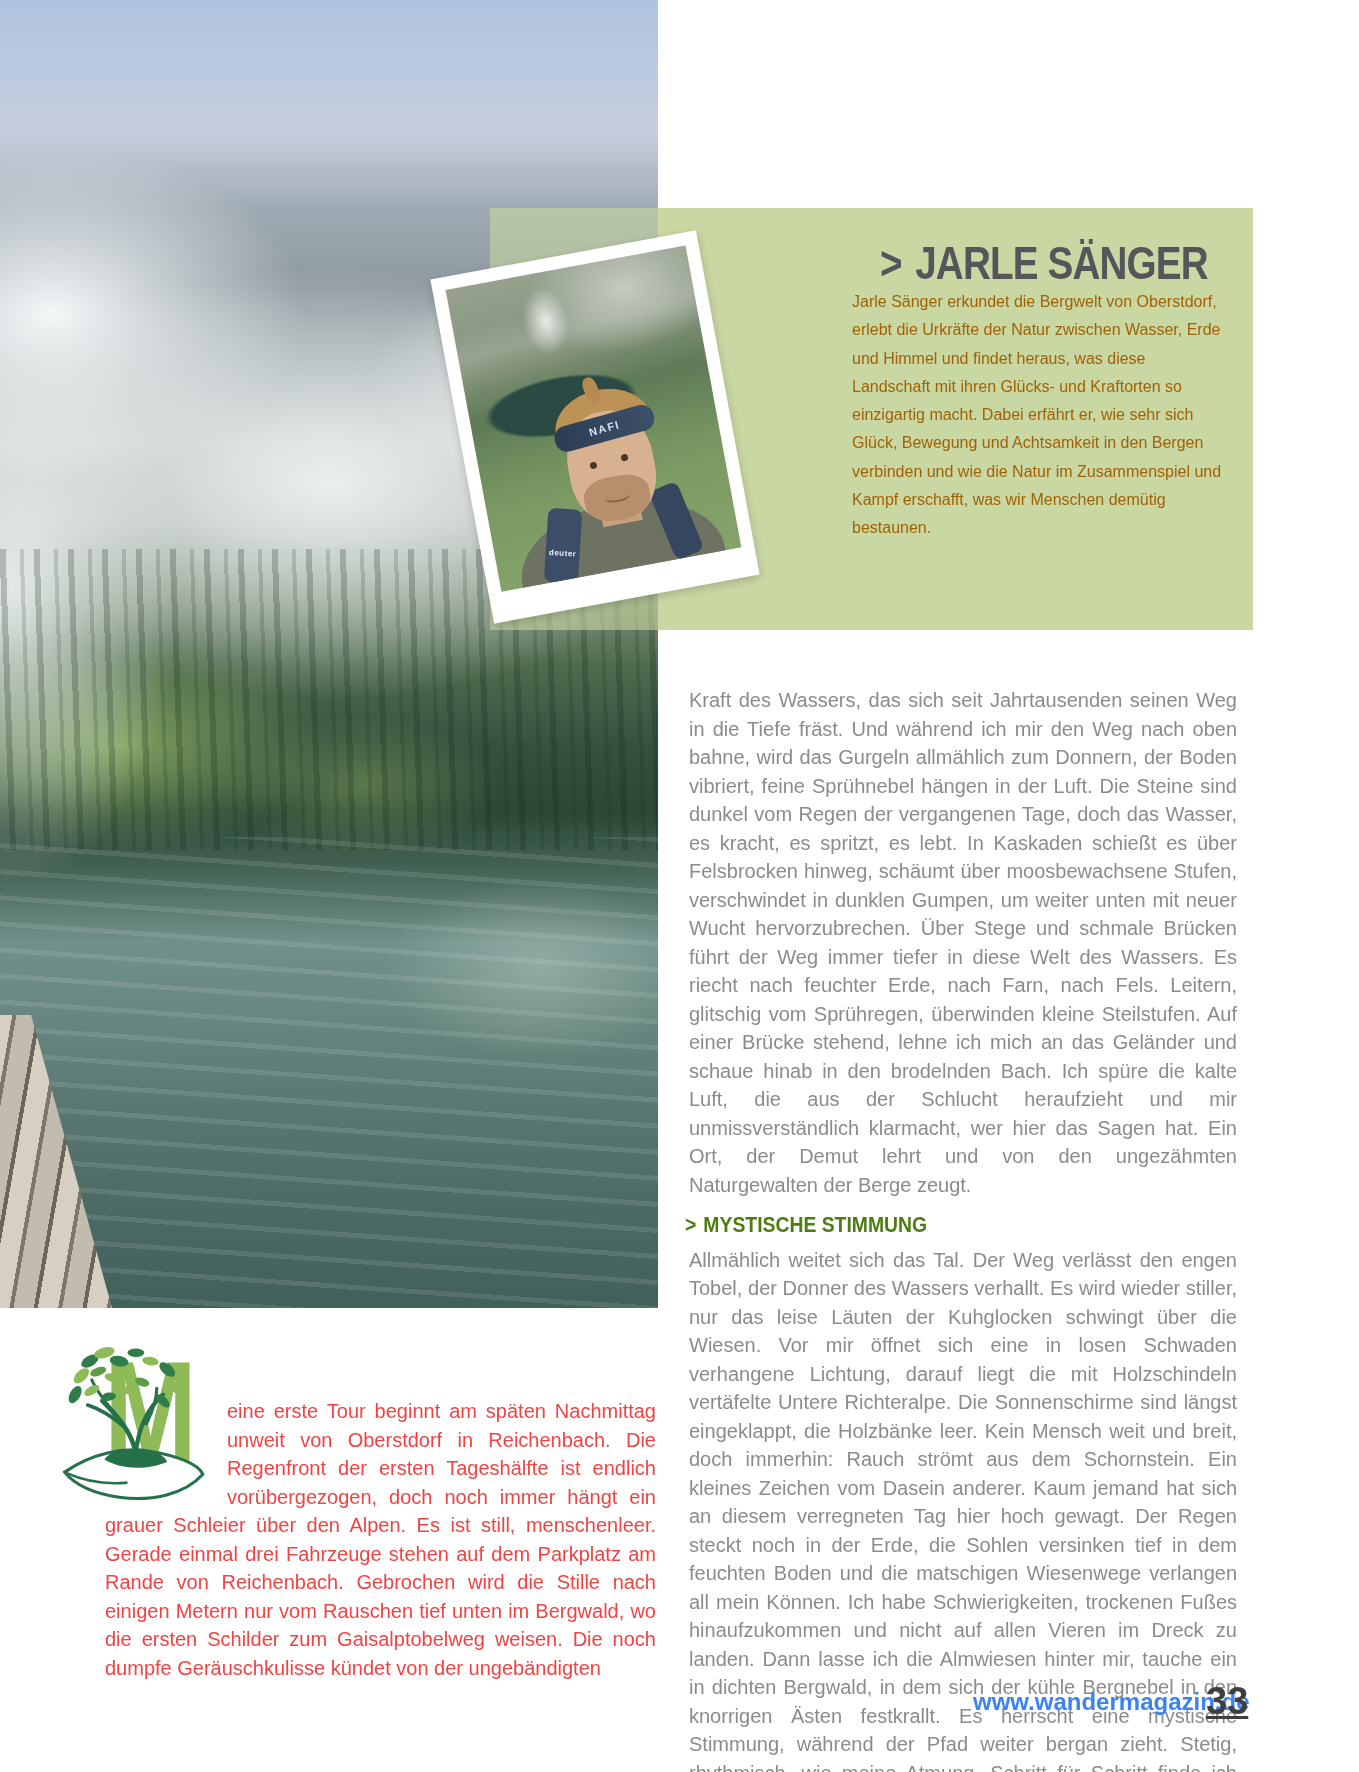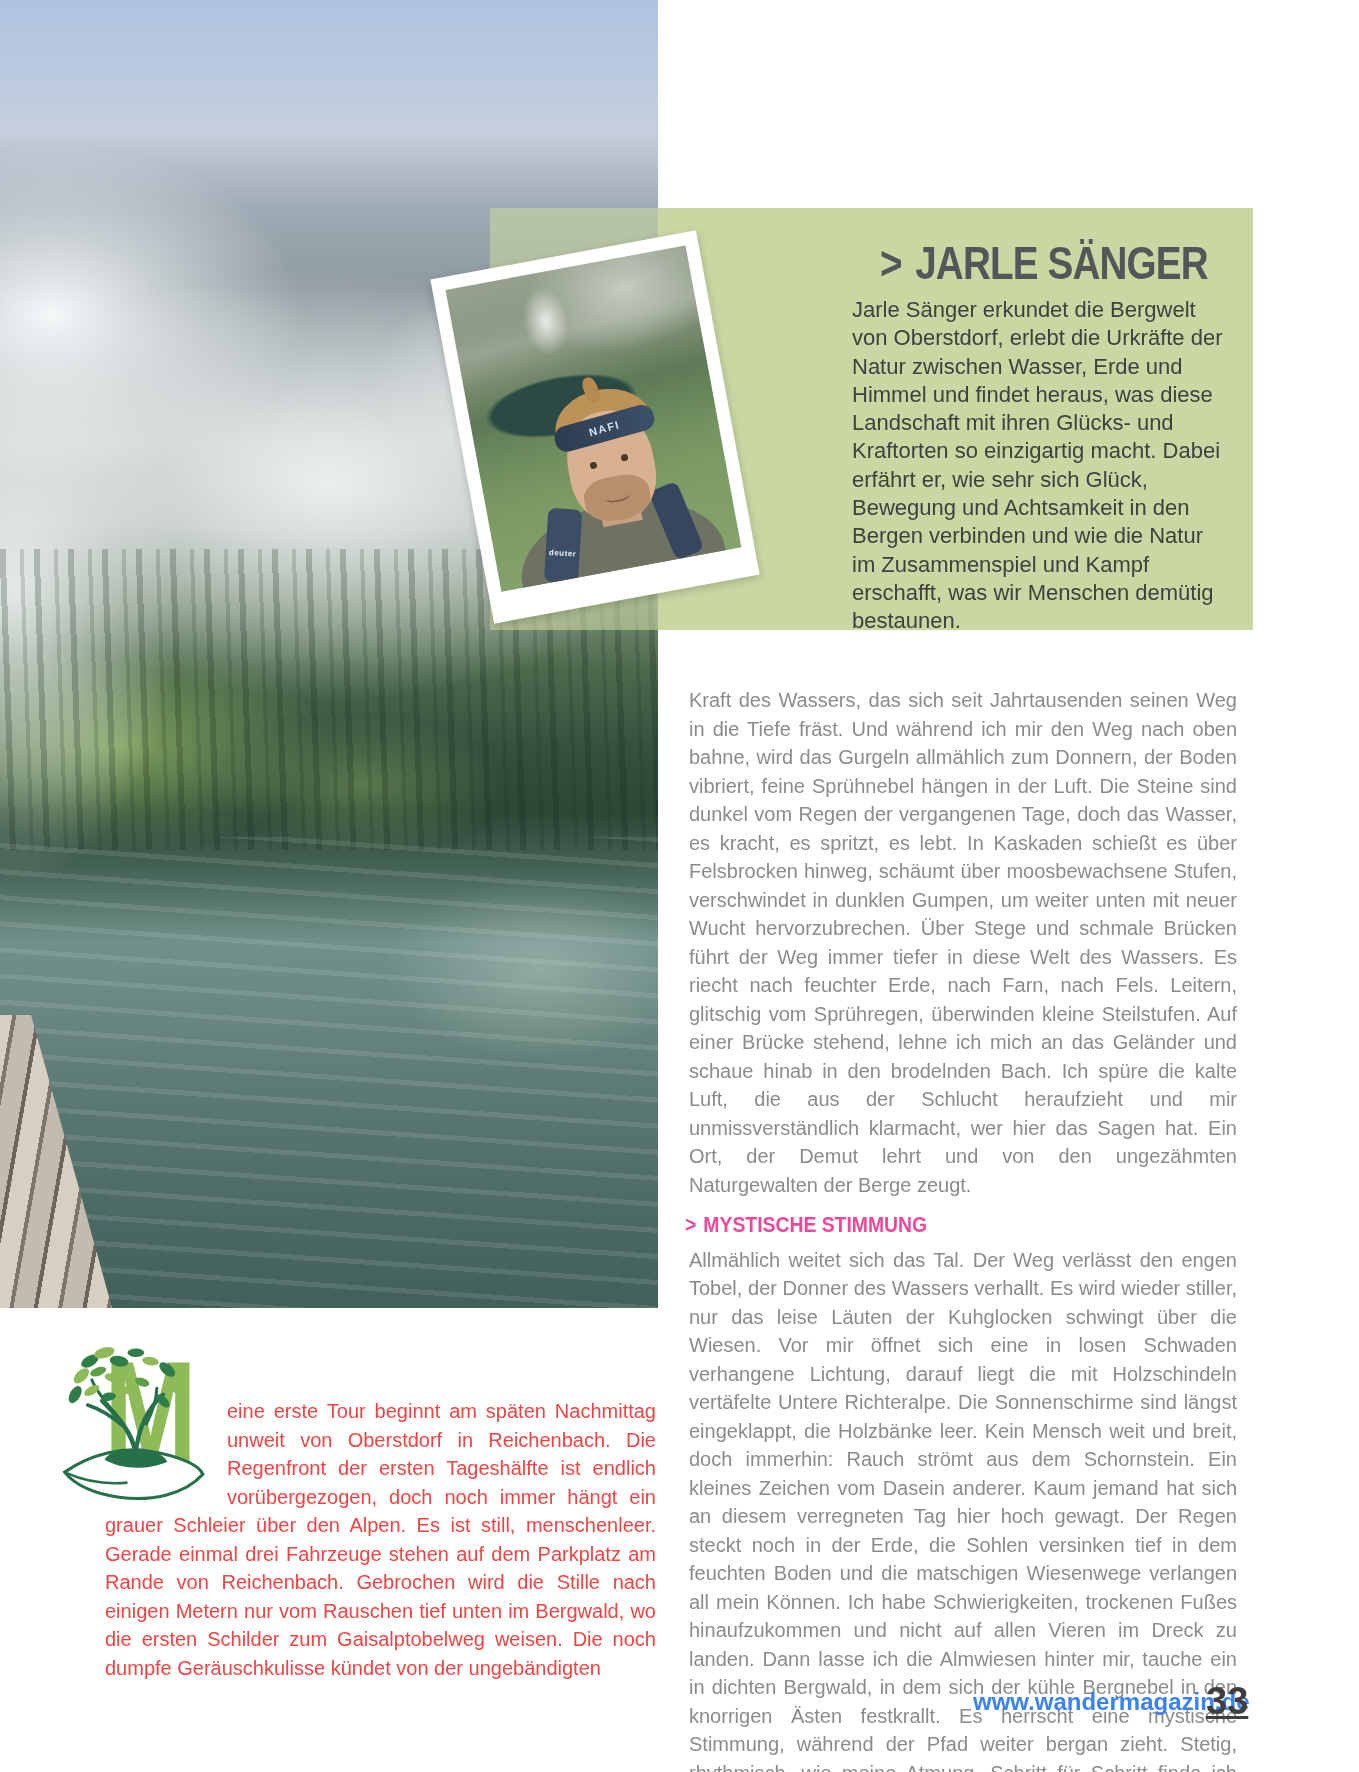--- a/index.html
+++ b/index.html
@@ -71,28 +71,28 @@
   .eye{position:absolute;width:7px;height:7px;background:#4a3826;border-radius:50%;}
   .eye-l{left:110px;top:196px;} .eye-r{left:142px;top:194px;}
   .smile{position:absolute;left:118px;top:228px;width:26px;height:10px;border:2px solid #8a5f45;
     border-top:none;border-left:none;border-right:none;border-radius:0 0 50% 50%;}
 
   
   .profile-heading{position:absolute;left:880px;top:236px;white-space:nowrap;color:#55565a;z-index:6;}
   .profile-heading .hwrap{display:inline-block;transform:scaleX(.84);transform-origin:0 50%;
     font-size:46px;font-weight:900;letter-spacing:-1px;}
   .profile-heading .arrow{display:inline-block;margin-right:16px;font-weight:900;}
-  .profile-intro{position:absolute;left:852px;top:296px;width:376px;color:#404040;
-    font-size:22px;line-height:28.3px;z-index:6;hyphens:auto;}
+  .profile-intro{position:absolute;left:852px;top:288px;width:376px;color:#a16207;
+    font-size:16px;line-height:28.3px;z-index:6;hyphens:auto;}
 
   
   .col-right{position:absolute;left:685px;top:682px;width:556px;color:#8b8b8b;
     font-size:20px;line-height:28.5px;text-align:justify;hyphens:auto;}
   .col-right p{margin:4px;}
-  .subhead{margin:12px 0 6px 0;color:#ec4899;white-space:nowrap;}
+  .subhead{margin:12px 0 6px 0;color:#4d7c0f;white-space:nowrap;}
   .subhead .hwrap{display:inline-block;transform:scaleX(.88);transform-origin:0 50%;
     font-size:22px;font-weight:900;letter-spacing:0;}
   .subhead .arrow{margin-right:8px;font-weight:900;}
 
   
   .col-left{position:absolute;left:105px;top:1397px;width:551px;color:#ef4444;
     font-size:20px;line-height:28.5px;text-align:justify;hyphens:auto;}
   .col-left p{margin:0;}
   .dropcap-spacer{float:left;width:122px;height:86px;}
   .dropcap{position:absolute;left:104px;top:1340px;font-size:143px;line-height:1;

